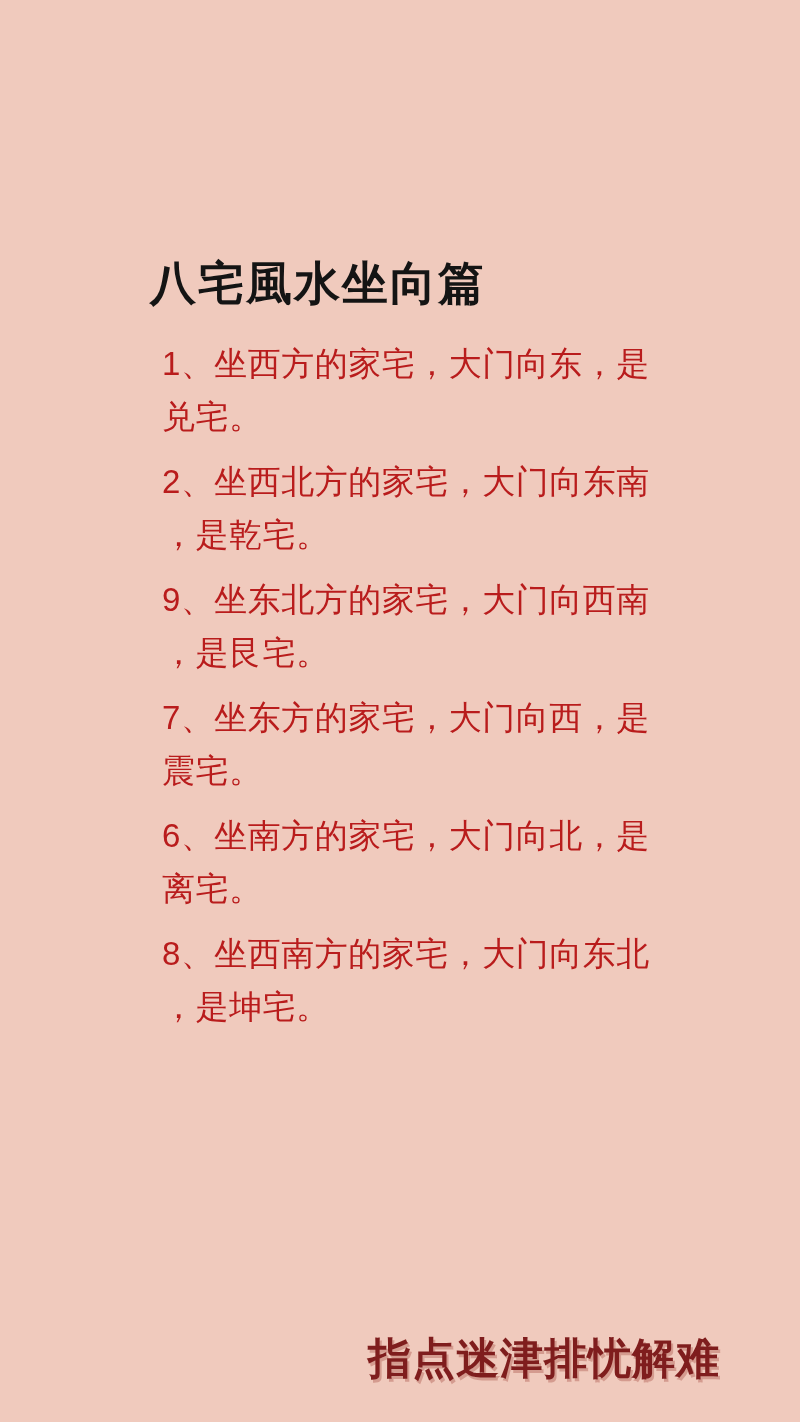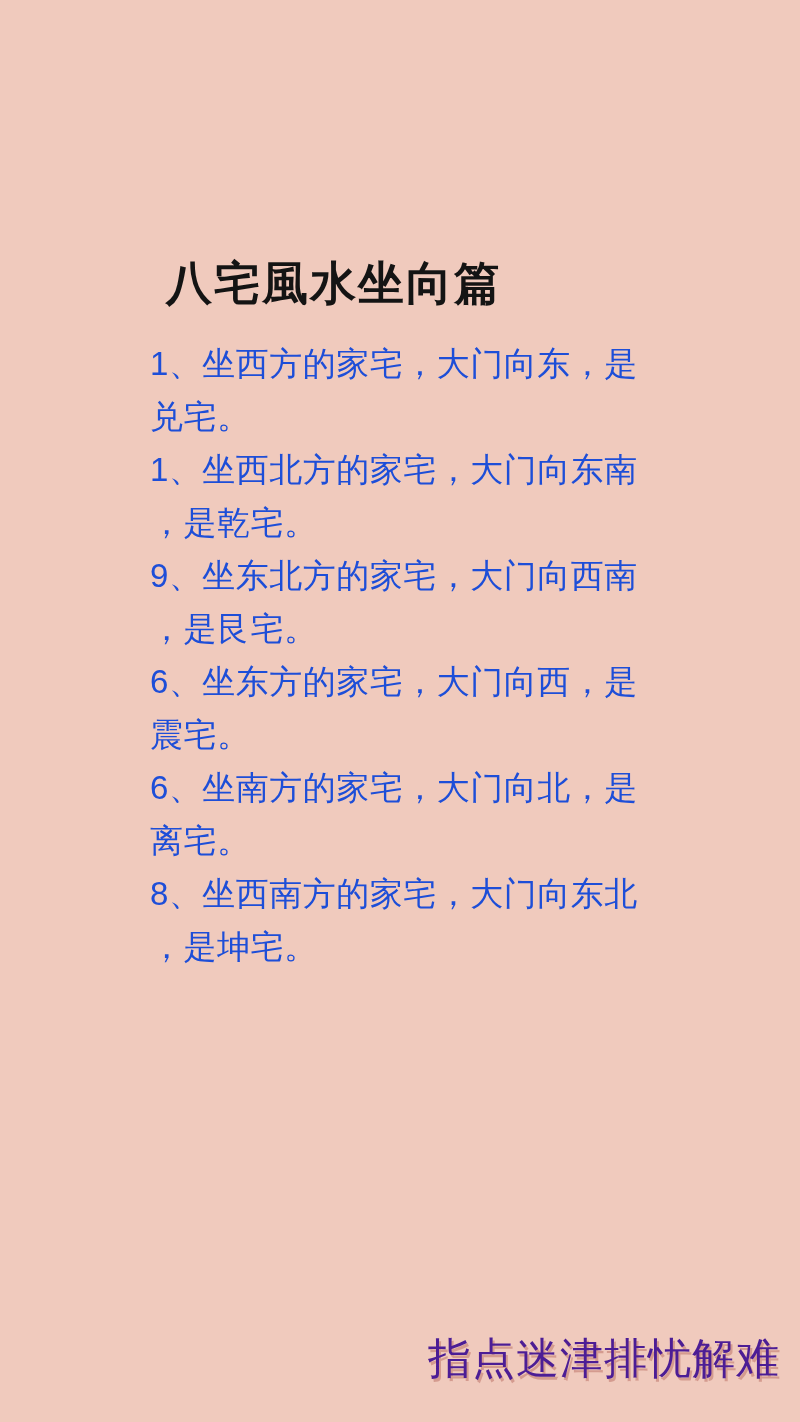--- a/index.html
+++ b/index.html
@@ -19,59 +19,58 @@
     position: absolute;
     left: 150px;
     top: 258px;
     width: 518px;
   }
   .title {
     font-size: 46px;
     font-weight: 800;
     letter-spacing: 2px;
     color: #141414;
-    margin: 0 0 28px 16px;
+    margin: 0 0 28px 0;
     line-height: 1.1;
   }
   .rules {
     margin: 0;
     padding: 0;
   }
   .rule-item {
     font-size: 33px;
     line-height: 53px;
     font-weight: 400;
-    color: #1d4ed8;
-    margin: 0;
+    color: #b91c1c;
+    margin: 12px;
     word-break: break-all;
     line-break: anywhere;
     letter-spacing: 0.5px;
   }
   .watermark {
     position: absolute;
     left: 368px;
     top: 1330px;
     width: 412px;
     font-size: 43px;
-    font-weight: 400;
+    font-weight: 700;
     letter-spacing: 1px;
-    color: #4c1d95;
+    color: #7f1d1d;
     text-shadow: 2px 3px 0 rgba(150, 45, 35, 0.30);
     white-space: nowrap;
-    text-align: right;
   }
 </style>
 </head>
 <body>
 
 <div class="card">
   <h1 class="title">八宅風水坐向篇</h1>
   <div class="rules" id="rules-list">
       <p class="rule-item">1、坐西方的家宅，大门向东，是兑宅。</p>
-      <p class="rule-item">1、坐西北方的家宅，大门向东南，是乾宅。</p>
+      <p class="rule-item">2、坐西北方的家宅，大门向东南，是乾宅。</p>
       <p class="rule-item">9、坐东北方的家宅，大门向西南，是艮宅。</p>
-      <p class="rule-item">6、坐东方的家宅，大门向西，是震宅。</p>
+      <p class="rule-item">7、坐东方的家宅，大门向西，是震宅。</p>
       <p class="rule-item">6、坐南方的家宅，大门向北，是离宅。</p>
       <p class="rule-item">8、坐西南方的家宅，大门向东北，是坤宅。</p>
     </div>
 </div>
 
 <div class="watermark">指点迷津排忧解难</div>
 
 </body></html>

